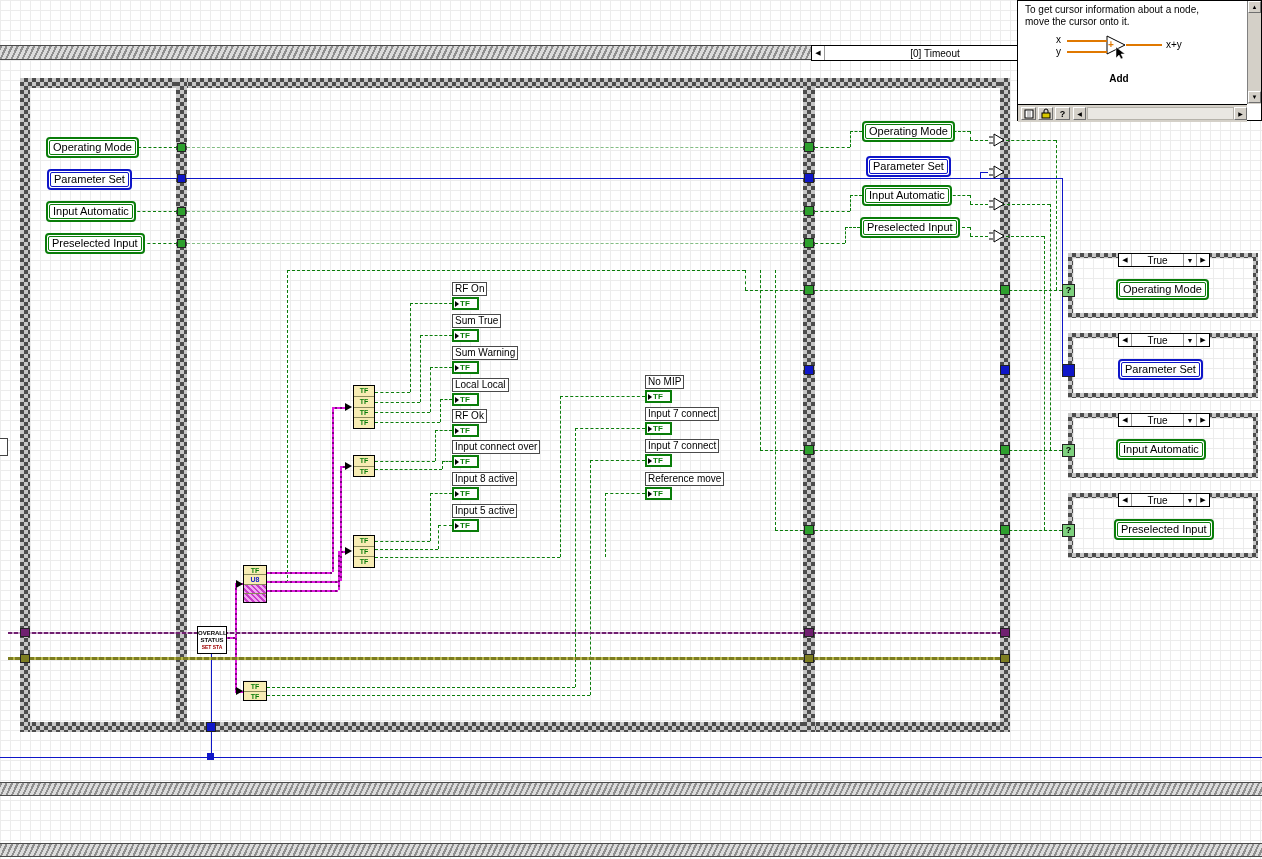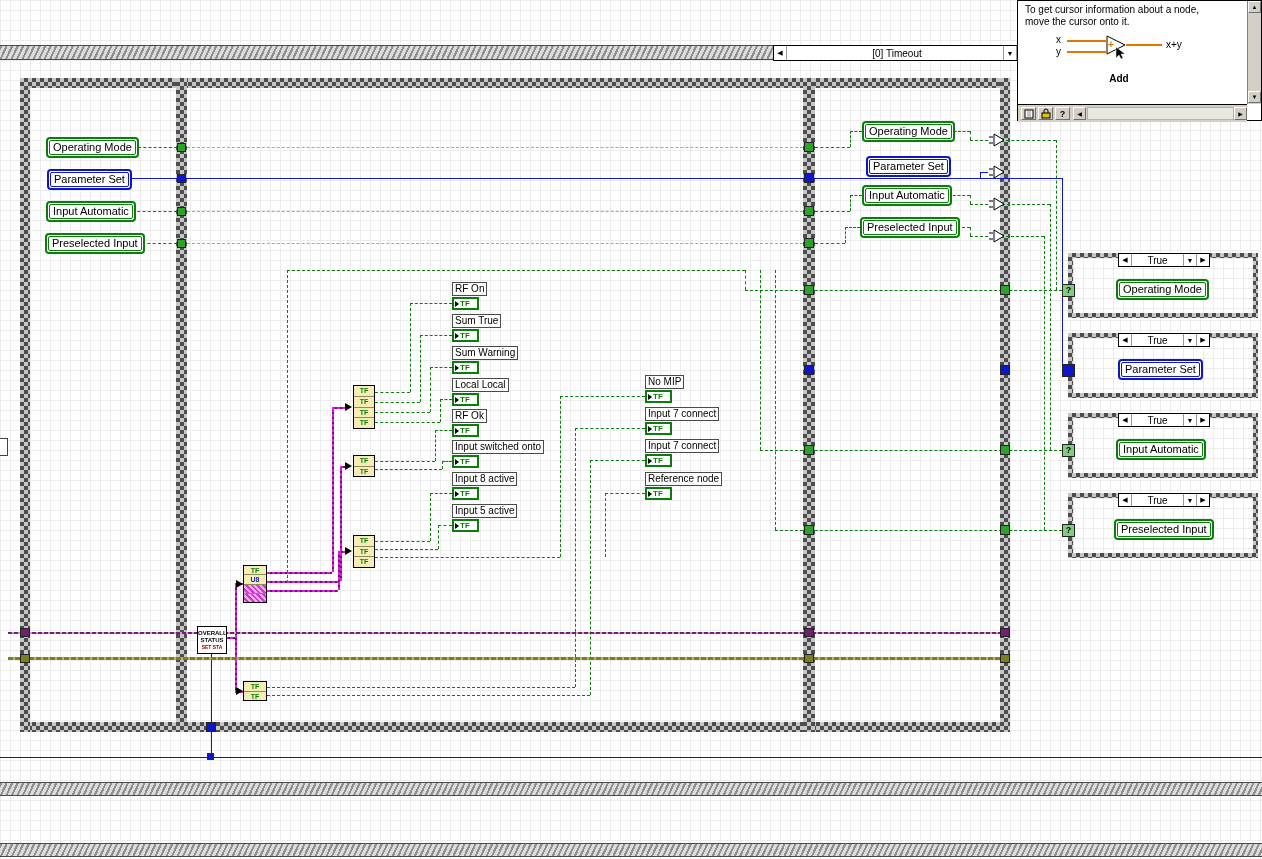--- a/index.html
+++ b/index.html
@@ -81,21 +81,21 @@
   .sbtrack{position:absolute;background:#e9e7e2;border:1px solid #b5b2aa;}
   .toolbar{position:absolute;left:0;top:103px;width:229px;height:18px;background:#d4d0c8;border-top:1px solid #000;}
   .vscroll{position:absolute;left:229px;top:0;width:14px;height:103px;background:#d4d0c8;border-left:1px solid #808080;}
   .sarrbtn{font-size:6px;}
   .dot{position:absolute;z-index:6;background:var(--integer-blue);}
 </style>
 </head>
 <body>
 
 <div class="hatch" style="left:0;top:45px;width:995px;height:15px"></div>
-<div class="sel" style="left:773px;top:45px;width:257px;height:16px">
+<div class="sel" style="left:811px;top:45px;width:257px;height:16px">
   <span class="sarr">◀</span>
   <span class="stxt">[0] Timeout</span>
   <span class="sdd">▼</span>
   <span class="sarr r">▶</span>
 </div>
 
 <div class="ck" style="left:20px;top:78px;width:990px;height:10px"></div>
 <div class="ck" style="left:20px;top:722px;width:990px;height:10px"></div>
 <div class="ck" style="left:20px;top:78px;width:10px;height:654px"></div>
 <div class="ck" style="left:1000px;top:78px;width:10px;height:654px"></div>
@@ -166,21 +166,21 @@
 <div class="lbl" style="left:452px;top:378px">Local Local</div>
 <div class="tfbox" style="left:452px;top:393px">
     <span class="arr"></span>
     <span class="t">TF</span>
   </div>
 <div class="lbl" style="left:452px;top:409px">RF Ok</div>
 <div class="tfbox" style="left:452px;top:424px">
     <span class="arr"></span>
     <span class="t">TF</span>
   </div>
-<div class="lbl" style="left:452px;top:440px">Input switched onto</div>
+<div class="lbl" style="left:452px;top:440px">Input connect over</div>
 <div class="tfbox" style="left:452px;top:455px">
     <span class="arr"></span>
     <span class="t">TF</span>
   </div>
 <div class="lbl" style="left:452px;top:472px">Input 8 active</div>
 <div class="tfbox" style="left:452px;top:487px">
     <span class="arr"></span>
     <span class="t">TF</span>
   </div>
 <div class="lbl" style="left:452px;top:504px">Input 5 active</div>
@@ -197,21 +197,21 @@
 <div class="lbl" style="left:645px;top:407px">Input 7 connect</div>
 <div class="tfbox" style="left:645px;top:422px">
     <span class="arr"></span>
     <span class="t">TF</span>
   </div>
 <div class="lbl" style="left:645px;top:439px">Input 7 connect</div>
 <div class="tfbox" style="left:645px;top:454px">
     <span class="arr"></span>
     <span class="t">TF</span>
   </div>
-<div class="lbl" style="left:645px;top:472px">Reference node</div>
+<div class="lbl" style="left:645px;top:472px">Reference move</div>
 <div class="tfbox" style="left:645px;top:487px">
     <span class="arr"></span>
     <span class="t">TF</span>
   </div>
 
 <div class="unb" style="left:243px;top:565px;width:24px;height:38px">
   <div class="row">TF</div>
   <div class="row u8">U8</div>
   <div class="row cl"></div>
   <div class="row cl"></div>

